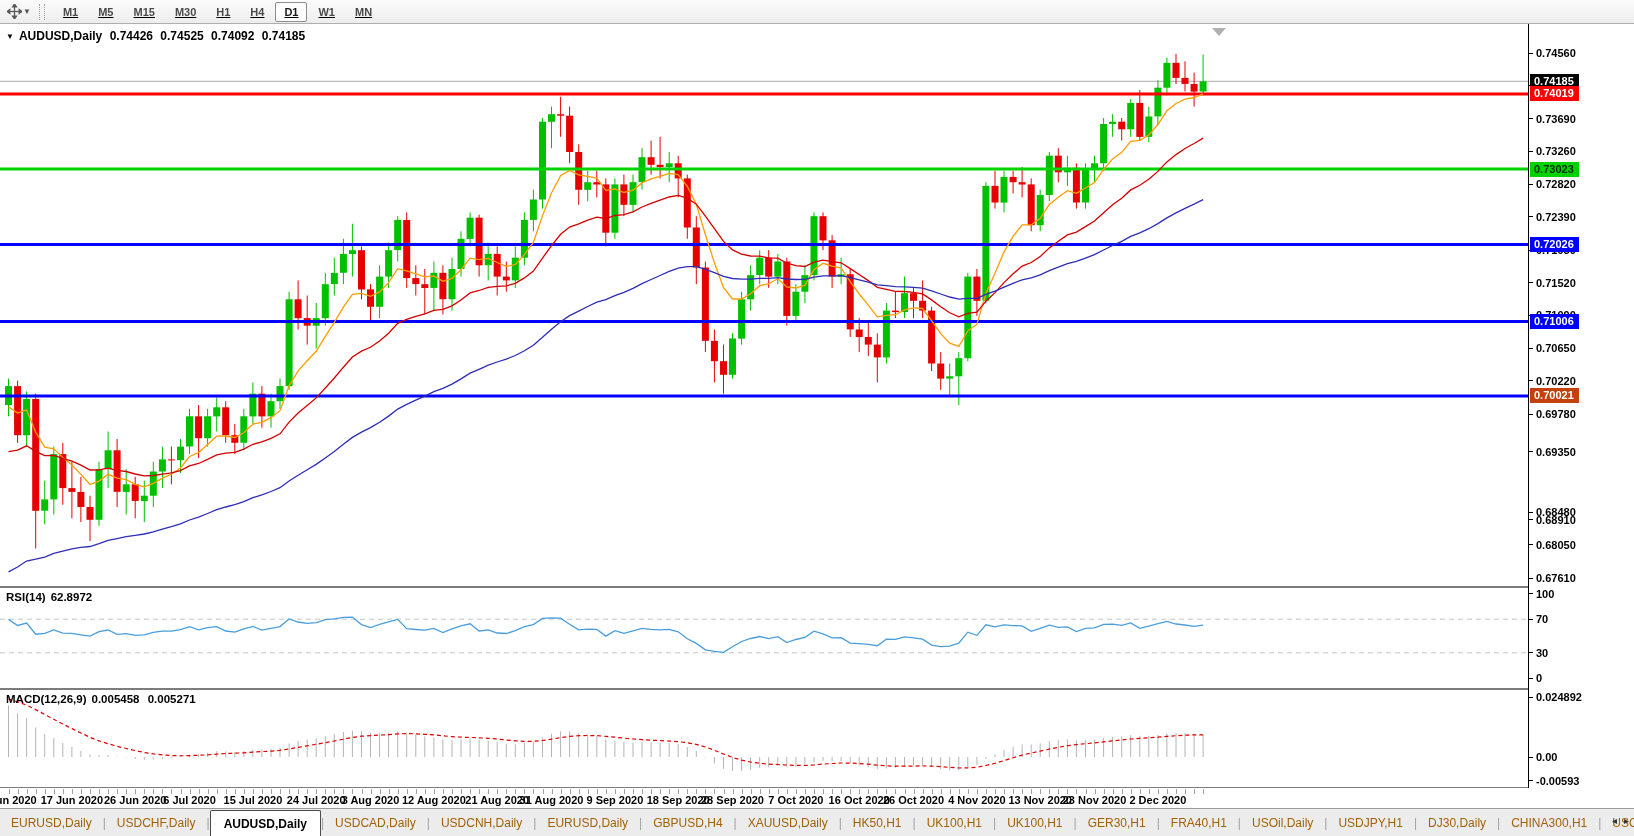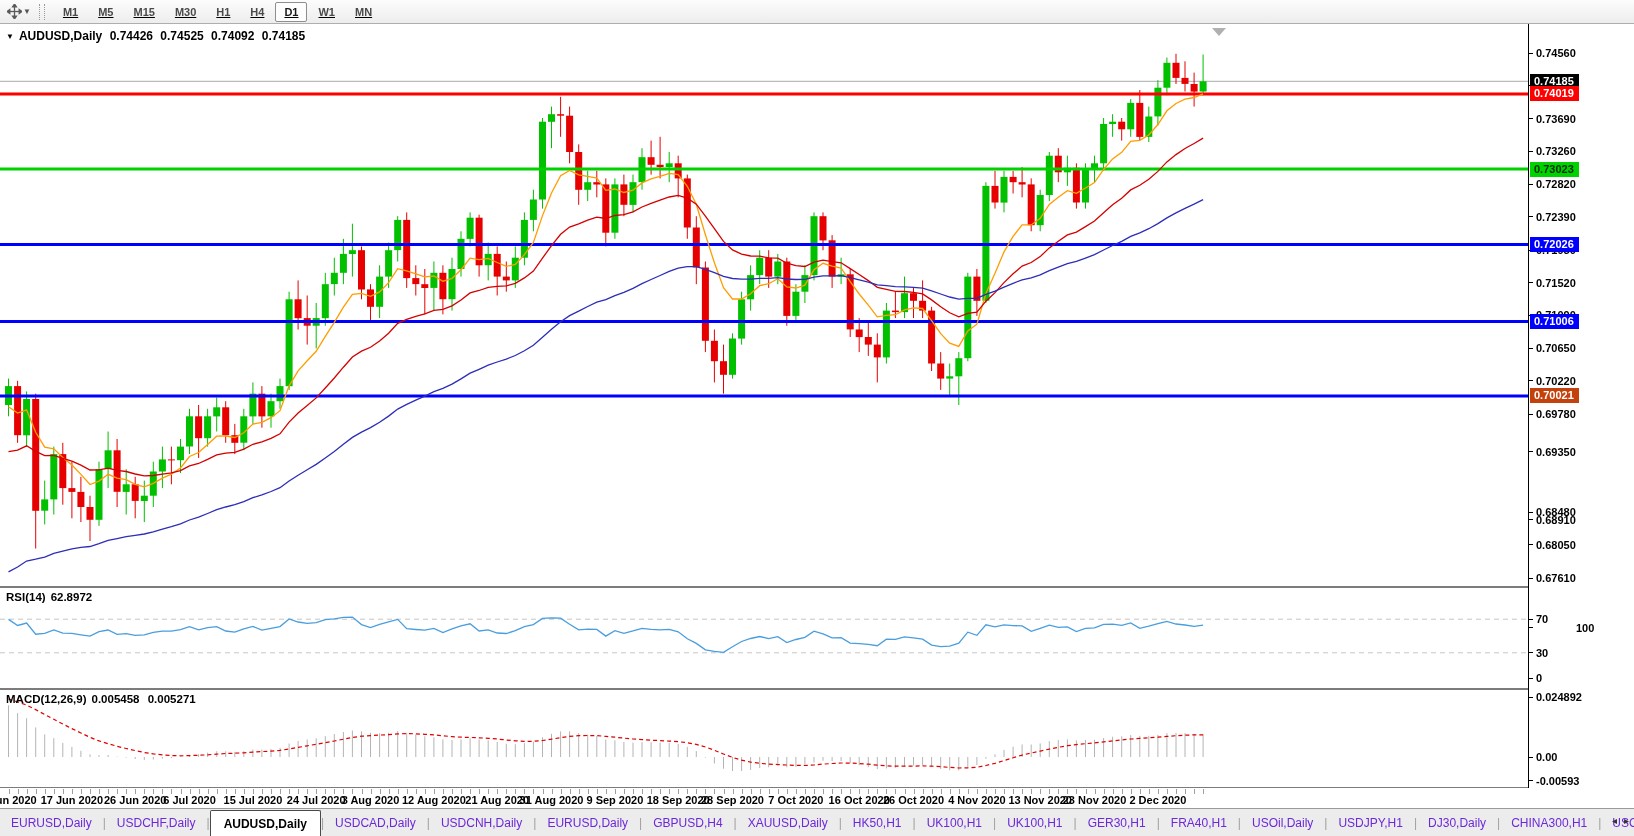--- a/index.html
+++ b/index.html
@@ -31,21 +31,21 @@
   .badge{position:absolute;left:1px;height:15px;line-height:15px;font-size:11px;font-weight:700;
          padding:0 5px 0 4px;z-index:3;white-space:nowrap;}
   
   .timeline{position:absolute;left:0;top:788px;width:1528px;height:20px;overflow:hidden;background:#fff;}
   .tl-tick{position:absolute;top:1px;width:1px;height:5px;background:#9f9f9f;}
   .tl-label{position:absolute;top:6px;transform:translateX(-50%);font-size:11px;font-weight:700;color:#000;white-space:nowrap;}
   
   .tabbar{position:absolute;left:0;top:808px;width:1634px;height:28px;box-sizing:border-box;
           background:#ececec;border-top:1px solid #9a9a9a;display:flex;align-items:center;
           overflow:hidden;padding-right:34px;}
-  .tab{font-size:12px;color:#6d28d9;padding:0 11px;white-space:nowrap;}
+  .tab{font-size:12px;color:#a16207;padding:0 11px;white-space:nowrap;}
   .tab.active{align-self:stretch;display:flex;align-items:center;background:#fff;
               border:1px solid #4a4a4a;border-bottom:0;border-radius:2px 2px 0 0;
               font-weight:700;color:#000;margin-top:1px;padding:0 13px;}
   .tab-sep{color:#a0a0a0;font-size:12px;}
   .tab-arrows{position:absolute;right:5px;top:815px;font-size:10px;color:#333;display:flex;gap:7px;z-index:7;}
 </style>
 </head>
 <body>
 
 <div class="app">
@@ -584,21 +584,21 @@
         <span>0.68480</span>
       </div>
       <div class="tick" style="top: 513.3px;">
         <span class="dash"></span>
         <span>0.68050</span>
       </div>
       <div class="tick" style="top: 546.5px;">
         <span class="dash"></span>
         <span>0.67610</span>
       </div>
-      <div class="tick" style="top: 596px; gap: 40px;">
+      <div class="tick" style="top: 562px;">
         <span class="dash"></span>
         <span>100</span>
       </div>
       <div class="tick" style="top: 587.7px;">
         <span class="dash"></span>
         <span>70</span>
       </div>
       <div class="tick" style="top: 621.3px;">
         <span class="dash"></span>
         <span>30</span>

